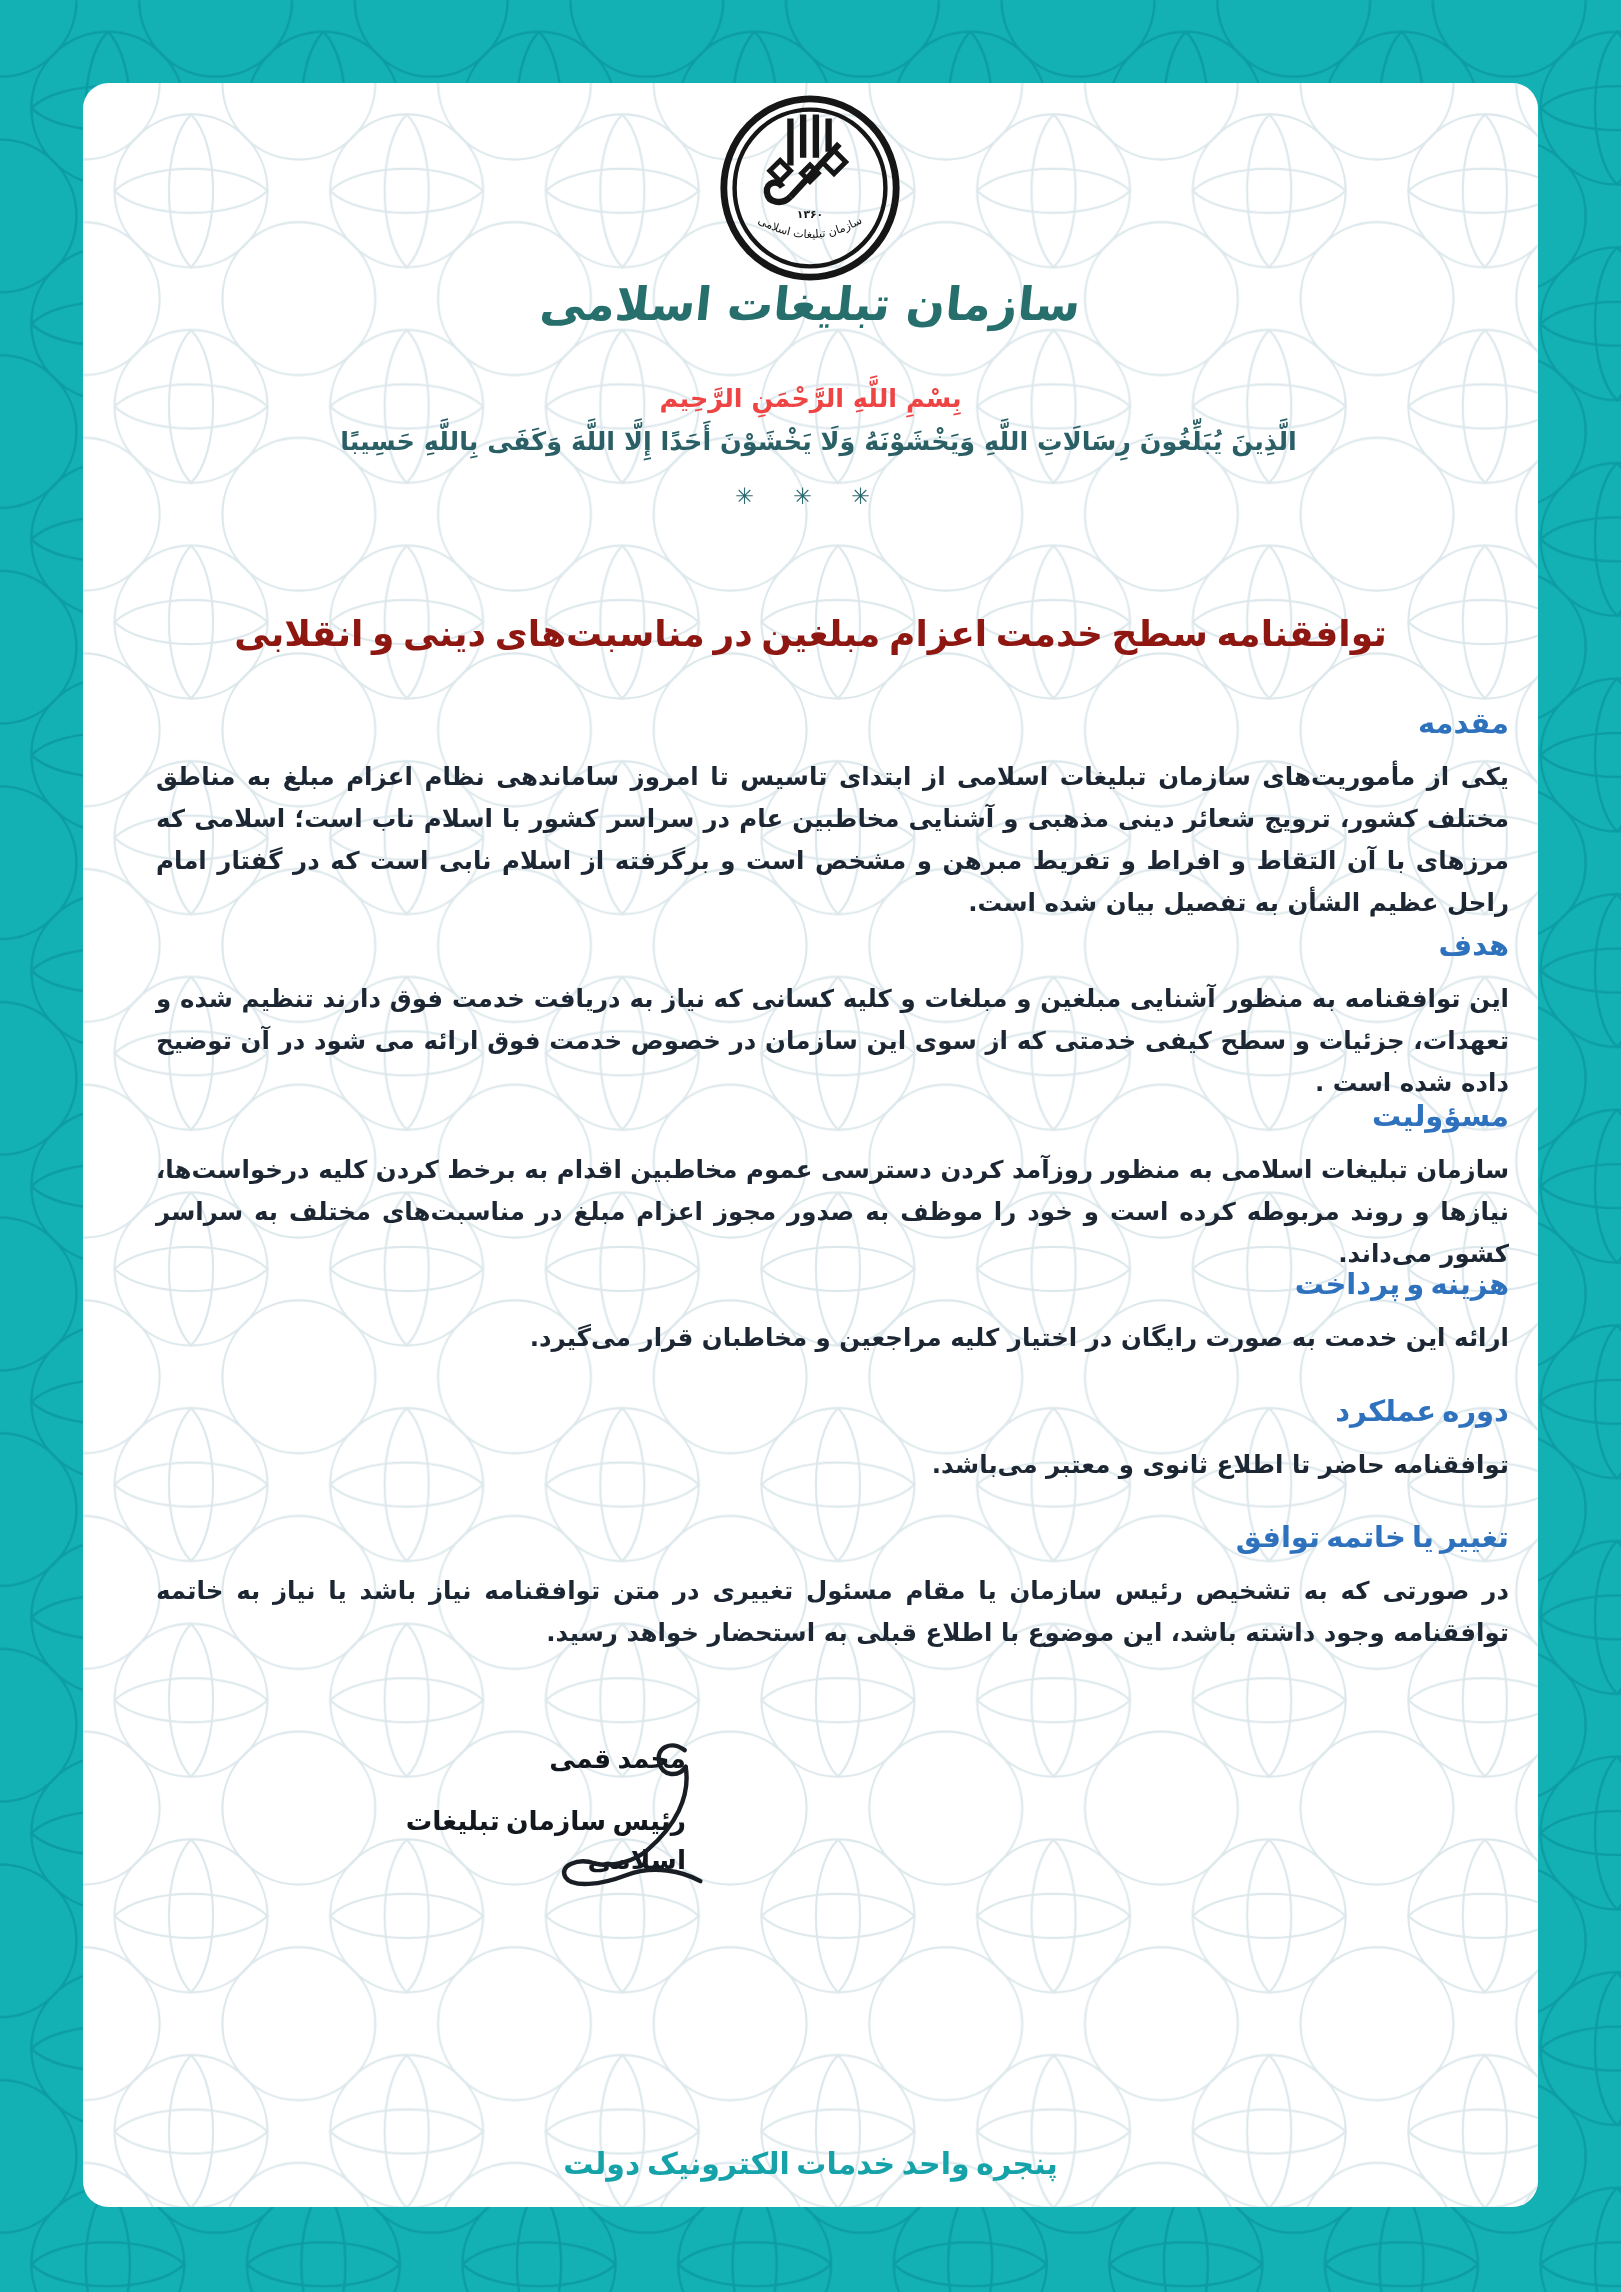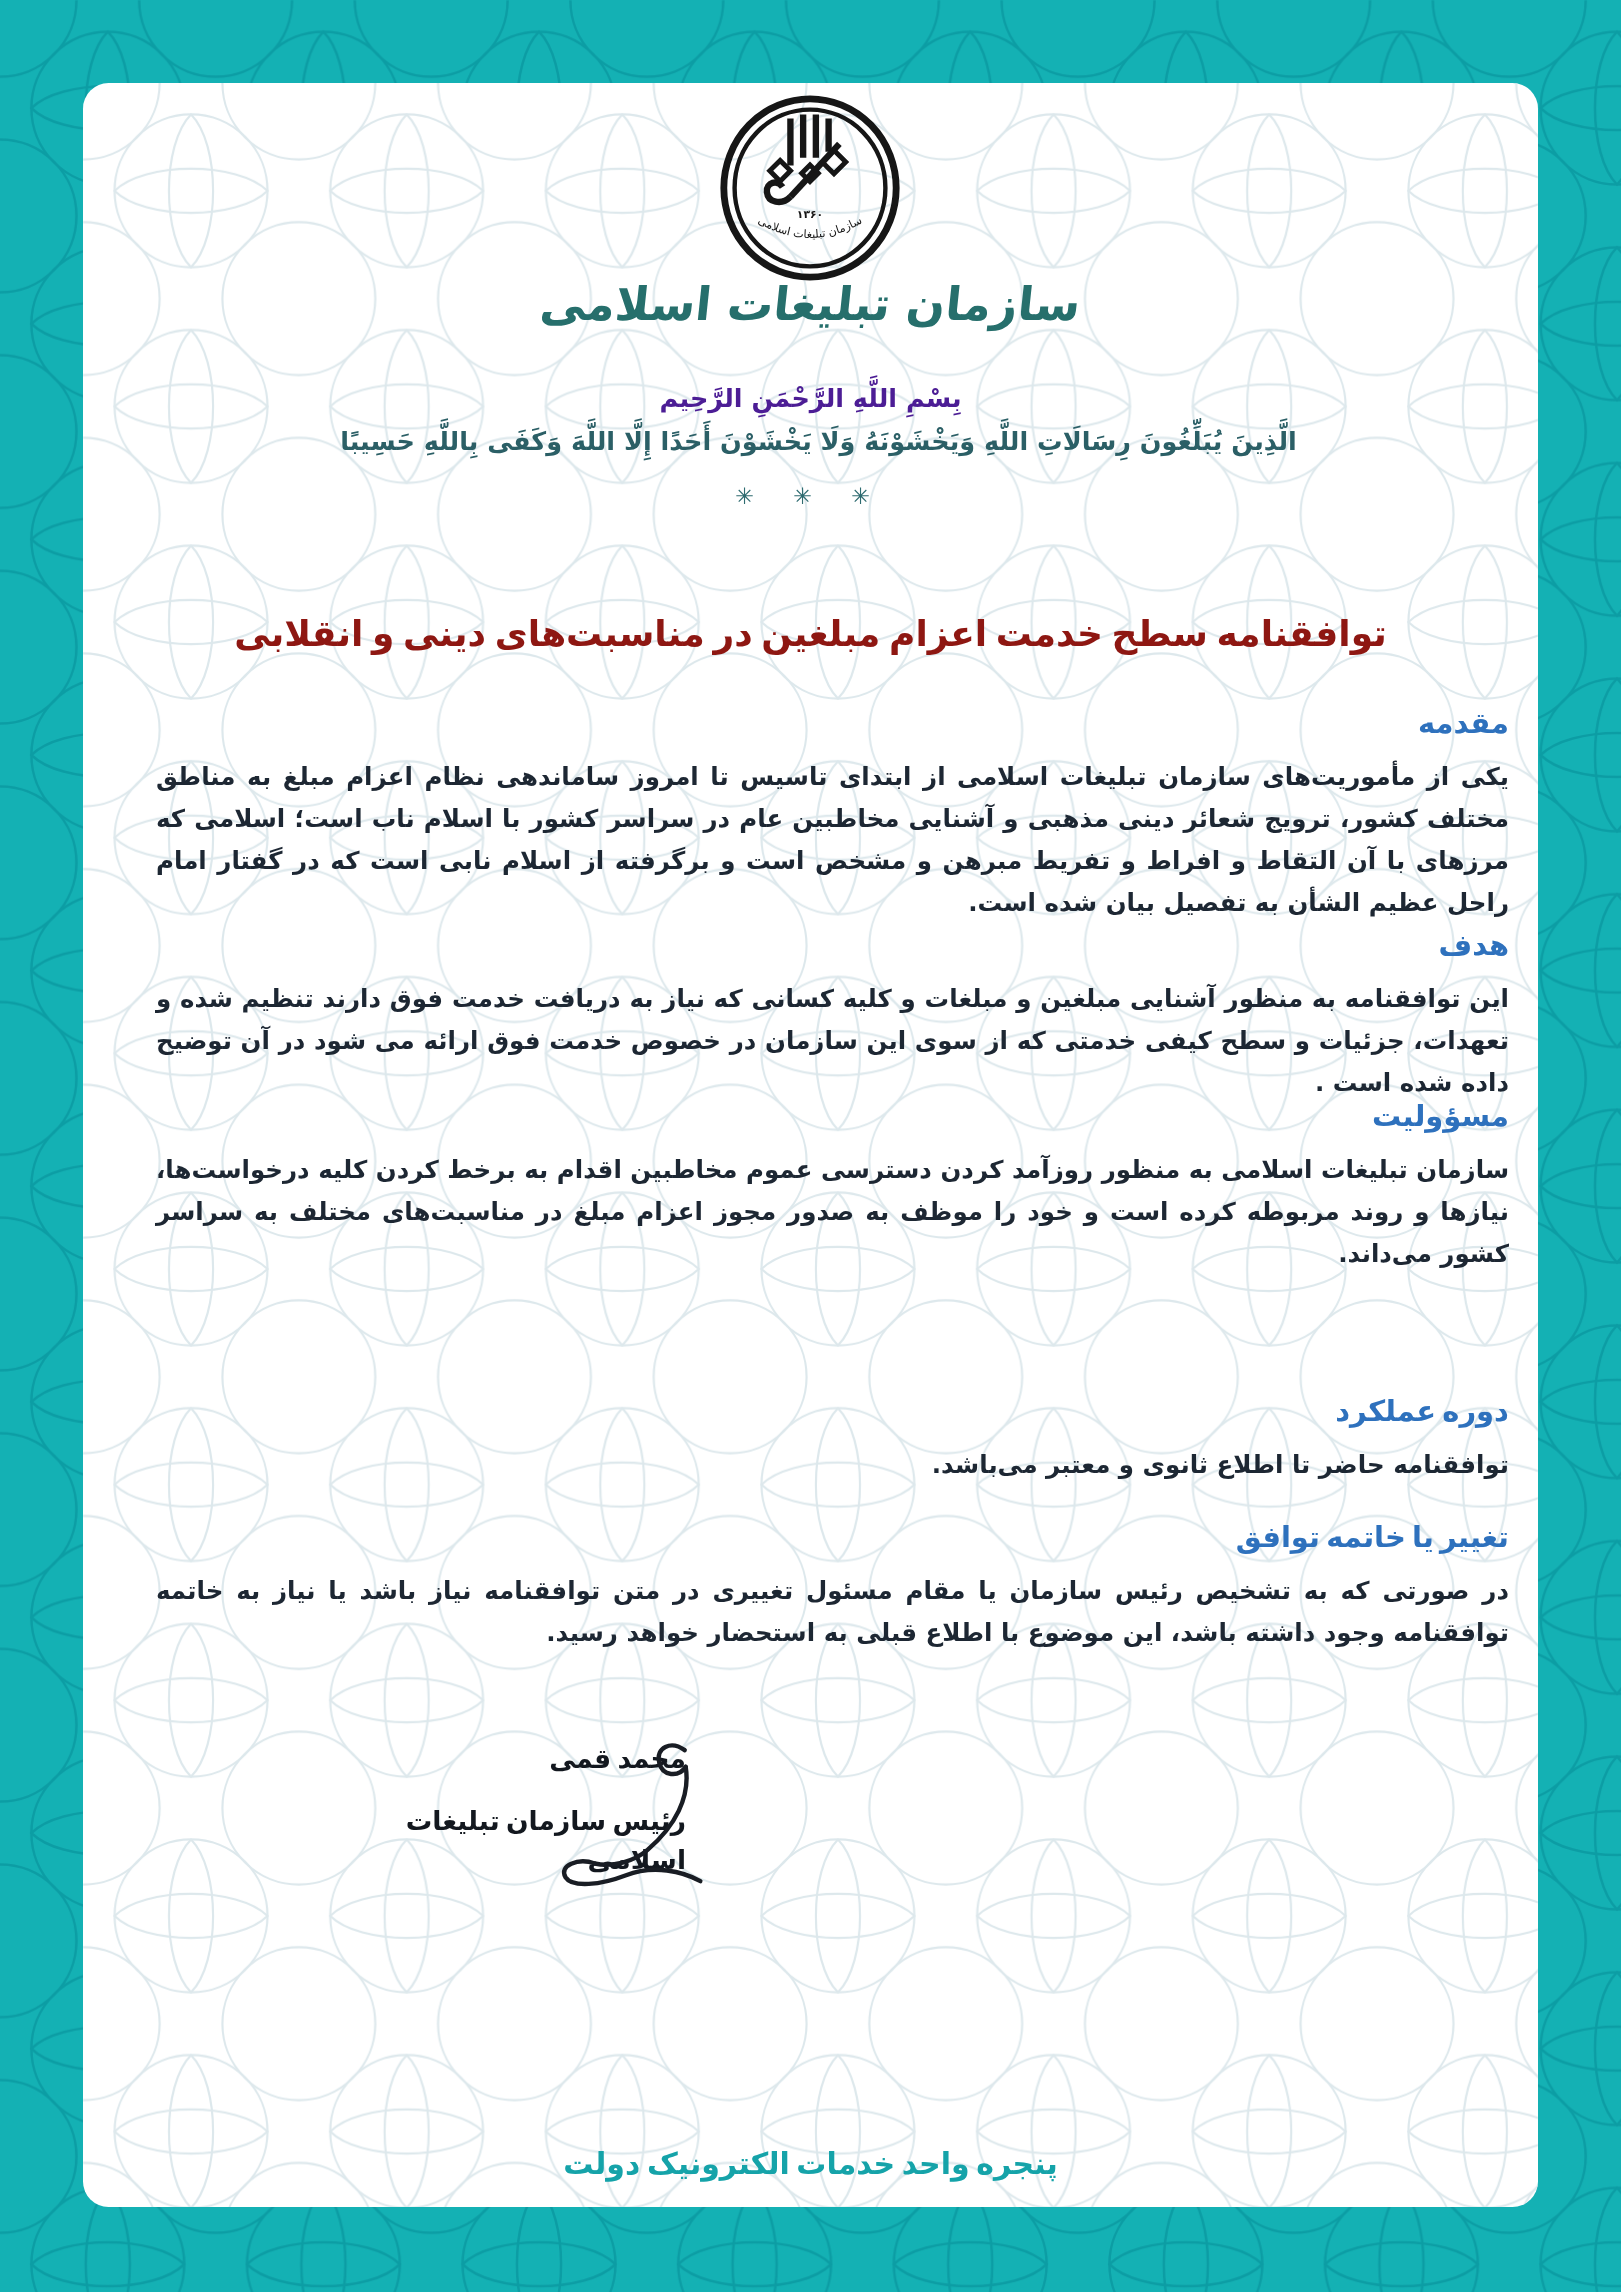--- a/index.html
+++ b/index.html
@@ -18,21 +18,21 @@
   .content { position:absolute; inset:0; direction:rtl;padding-left:36px; }
 
   .logo-wrap { position:absolute; left:629px; top:9.8px; width:196px; height:190px; }
   .calligraphy {
     position:absolute; left:0; right:0; top:194px; text-align:center;
     font-size:46px; font-weight:bold; color:#266f6c;
     transform:skewX(-6deg); letter-spacing:-1px;
   }
   .basmala {
     position:absolute; left:0; right:0; top:299px; text-align:center;
-    font-size:25.5px; font-weight:bold; color:#4c1d95; line-height:33px;
+    font-size:25.5px; font-weight:bold; color:#ef4444; line-height:33px;
   }
   .verse {
     position:absolute; left:0; right:0; top:339px; text-align:center;
     font-size:25.5px; font-weight:bold; color:#2b5f66; line-height:39px;margin-left:16px;
   }
   .ornament {
     position:absolute; left:0; right:0; top:400px; text-align:center;
     font-size:22.5px; color:#2e6b70; letter-spacing:15.7px; font-weight:bold;
   }
   .doc-title {
@@ -152,20 +152,24 @@
       <section class="sec-2">
         <h2>هدف</h2>
         <p>این توافقنامه به منظور آشنایی مبلغین و مبلغات و کلیه کسانی که نیاز به دریافت خدمت فوق دارند تنظیم شده و تعهدات، جزئیات و سطح کیفی خدمتی که از سوی این سازمان در خصوص خدمت فوق ارائه می شود در آن توضیح داده شده است .</p>
       </section>
 
       <section class="sec-3">
         <h2>مسؤولیت</h2>
         <p>سازمان تبلیغات اسلامی به منظور روزآمد کردن دسترسی عموم مخاطبین اقدام به برخط کردن کلیه درخواست‌ها، نیازها و روند مربوطه کرده است و خود را موظف به صدور مجوز اعزام مبلغ در مناسبت‌های مختلف به سراسر کشور می‌داند.</p>
       </section>
 
+      <section class="sec-4">
+        <h2>هزینه و پرداخت</h2>
+        <p>ارائه این خدمت به صورت رایگان در اختیار کلیه مراجعین و مخاطبان قرار می‌گیرد.</p>
+      </section>
 
       <section class="sec-5">
         <h2>دوره عملکرد</h2>
         <p>توافقنامه حاضر تا اطلاع ثانوی و معتبر می‌باشد.</p>
       </section>
 
       <section class="sec-6">
         <h2>تغییر یا خاتمه توافق</h2>
         <p>در صورتی که به تشخیص رئیس سازمان یا مقام مسئول تغییری در متن توافقنامه نیاز باشد یا نیاز به خاتمه توافقنامه وجود داشته باشد، این موضوع با اطلاع قبلی به استحضار خواهد رسید.</p>
       </section>

